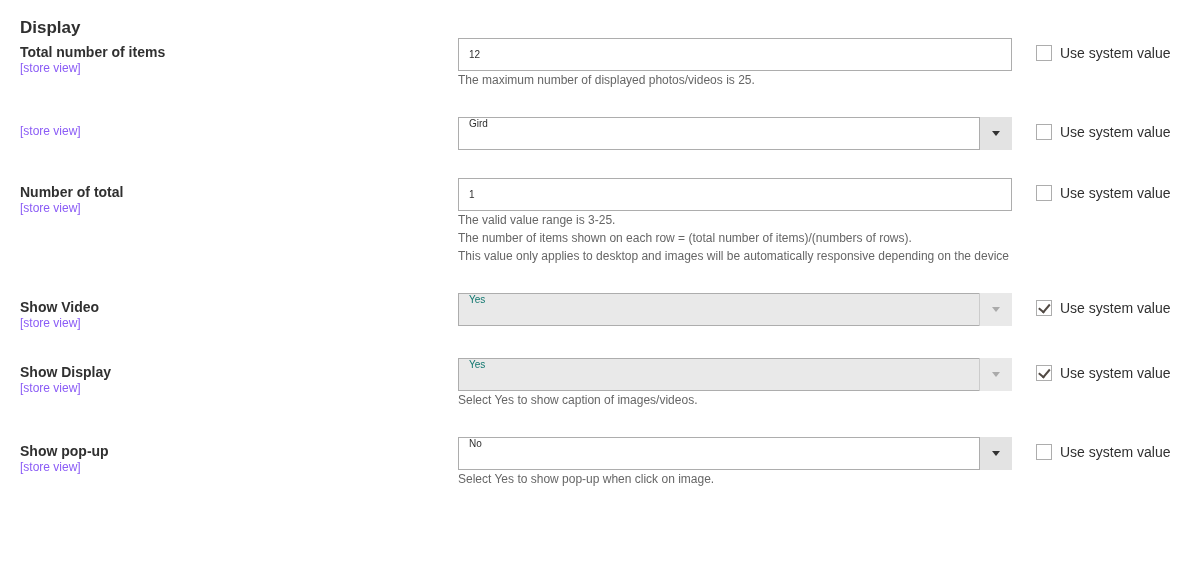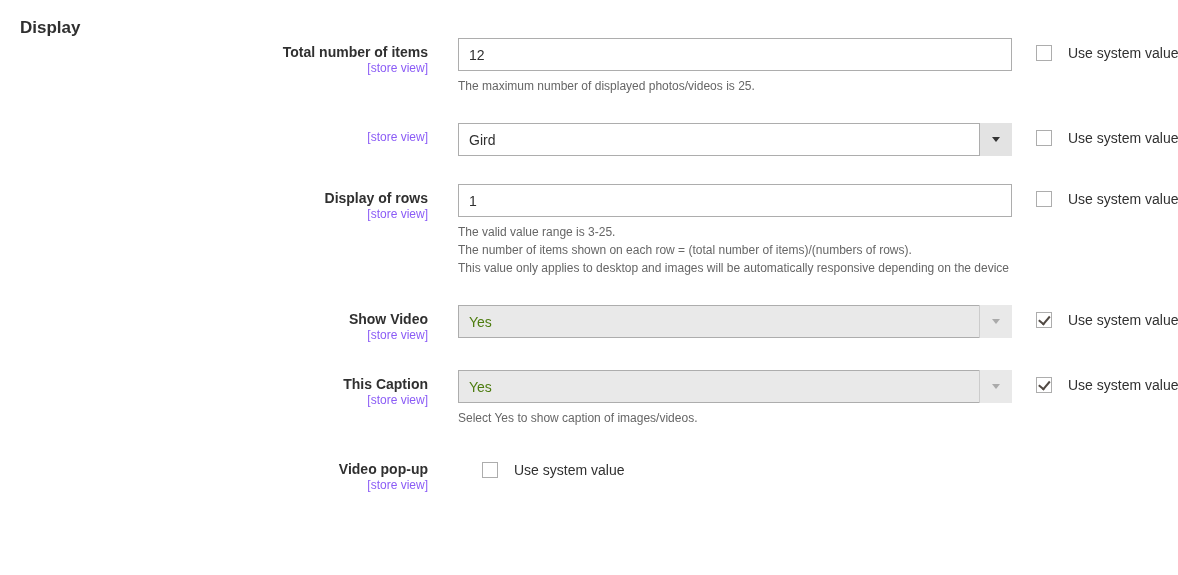--- a/index.html
+++ b/index.html
@@ -1,32 +1,32 @@
 <!DOCTYPE html>
 <html><head>
 <meta charset="utf-8">
 <style>
 * { box-sizing: border-box; margin: 0; padding: 0; }
 body { font-family: 'Helvetica Neue', Helvetica, Arial, sans-serif; font-size: 14px; color: #333; background: #fff; padding: 18px 10px 30px 20px; }
 .section-title { font-size: 17px; color: #303030; font-weight: 600; }
 .row { display: flex; align-items: flex-start; margin-bottom: 28px; }
-.label-col { width: 438px; text-align: right; padding-right: 30px; padding-top: 6px; flex-shrink: 0; }
+.label-col { width: 438px; padding-right: 30px; padding-top: 6px; flex-shrink: 0; }
 .label-main { font-weight: 600; color: #303030; font-size: 14px; }
 .label-scope { color: #8b5cf6; font-size: 12px; margin-top: 1px; }
 .field-col { width: 554px; flex-shrink: 0; }
 .control { position: relative; }
-input.text, .select { width: 100%; height: 33px; border: 1px solid #adadad; padding: 0 10px; font-size: 14px; color: #303030; background: #fff; font-family: inherit; }
-.select { padding-right: 35px; cursor: pointer; display:flex; align-items:center; }
+input.text, .select { width: 100%; height: 33px; border: 1px solid #adadad; padding: 0 10px; font-size: 10px; color: #303030; background: #fff; font-family: inherit; }
+.select { padding-right: 35px; cursor: pointer; display:flex; }
 .select .arrow { position: absolute; right: 0; top: 0; width: 33px; height: 33px; border-left: 1px solid #adadad; background: #e3e3e3; display: flex; align-items: center; justify-content: center; }
 .select .arrow svg { width: 8px; height: 5px; }
-.select.disabled { background: #e9e9e9; color: #4d7c0f; cursor: default; }
+.select.disabled { background: #e9e9e9; color: #0f766e; cursor: default; }
 .select.disabled .arrow { background: #e9e9e9; border-left-color: #ccc; }
 .select.disabled .arrow svg path { fill: #aaa; }
-.note { font-size: 12px; color: #666; margin-top: 6px; line-height: 1.5; }
-.use-col { padding-left: 24px; padding-top: 7px; display: flex; align-items: flex-end; gap: 16px; flex-shrink: 0; }
+.note { font-size: 12px; color: #666; line-height: 1.5; }
+.use-col { padding-left: 24px; padding-top: 7px; display: flex; align-items: flex-end; gap: 8px; flex-shrink: 0; }
 .chk { width: 16px; height: 16px; border: 1px solid #adadad; background: #fff; display: inline-flex; align-items: center; justify-content: center; cursor: pointer; flex-shrink:0; }
 .chk.checked::after { content: ""; width: 9px; height: 5px; border-left: 2px solid #514943; border-bottom: 2px solid #514943; transform: rotate(-50deg) translate(1px,-1px); }
 .use-label { font-size: 14px; color: #303030; white-space: nowrap; }
 </style>
 </head>
 <body>
 
 <div class="section-title">Display</div>
 
 <div class="row">
@@ -63,21 +63,21 @@
     </div>
   </div>
   <div class="use-col">
     <span class="chk"></span>
     <span class="use-label">Use system value</span>
   </div>
 </div>
 
 <div class="row">
   <div class="label-col">
-    <div class="label-main">Display of rows</div>
+    <div class="label-main">Number of total</div>
     <div class="label-scope">[store view]</div>
   </div>
   <div class="field-col">
     <div class="control">
       <input class="text" type="text" value="1" style="">
     </div>
     <div class="note" style="white-space:pre-line">The valid value range is 3-25.
 The number of items shown on each row = (total number of items)/(numbers of rows).
 This value only applies to desktop and images will be automatically responsive depending on the device</div>
   </div>
@@ -105,21 +105,21 @@
     </div>
   </div>
   <div class="use-col">
     <span class="chk checked"></span>
     <span class="use-label">Use system value</span>
   </div>
 </div>
 
 <div class="row">
   <div class="label-col">
-    <div class="label-main">This Caption</div>
+    <div class="label-main">Show Display</div>
     <div class="label-scope">[store view]</div>
   </div>
   <div class="field-col">
     <div class="control">
       <div class="select disabled">
         <span>Yes</span>
         <span class="arrow">
             <svg viewBox="0 0 8 5">
               <path d="M0 0 L8 0 L4 5 Z" fill="#aaa"></path>
             </svg>
@@ -129,20 +129,33 @@
     <div class="note">Select Yes to show caption of images/videos.</div>
   </div>
   <div class="use-col">
     <span class="chk checked"></span>
     <span class="use-label">Use system value</span>
   </div>
 </div>
 
 <div class="row" style="margin-bottom:0">
   <div class="label-col">
-    <div class="label-main">Video pop-up</div>
+    <div class="label-main">Show pop-up</div>
     <div class="label-scope">[store view]</div>
+  </div>
+  <div class="field-col">
+    <div class="control">
+      <div class="select">
+        <span>No</span>
+        <span class="arrow">
+            <svg viewBox="0 0 8 5">
+              <path d="M0 0 L8 0 L4 5 Z" fill="#333"></path>
+            </svg>
+          </span>
+      </div>
+    </div>
+    <div class="note">Select Yes to show pop-up when click on image.</div>
   </div>
   <div class="use-col">
     <span class="chk"></span>
     <span class="use-label">Use system value</span>
   </div>
 </div>
 
 </body></html>

